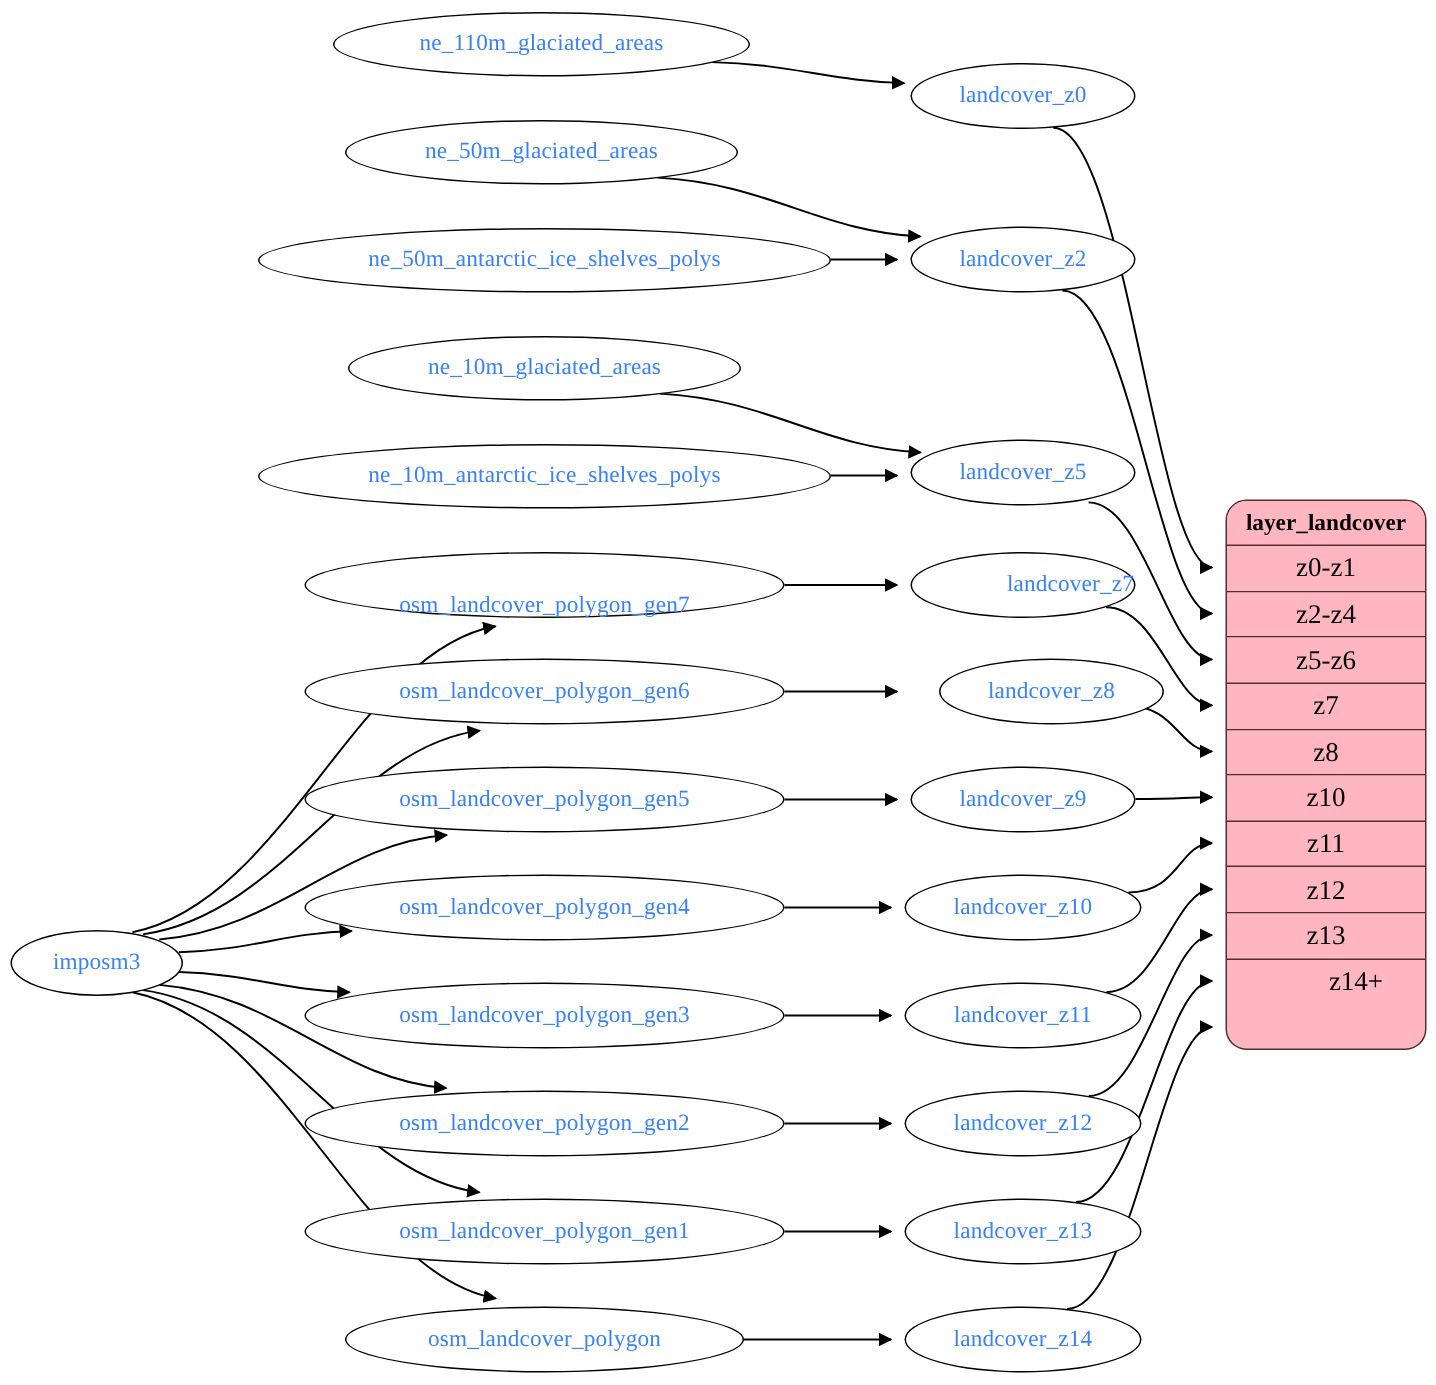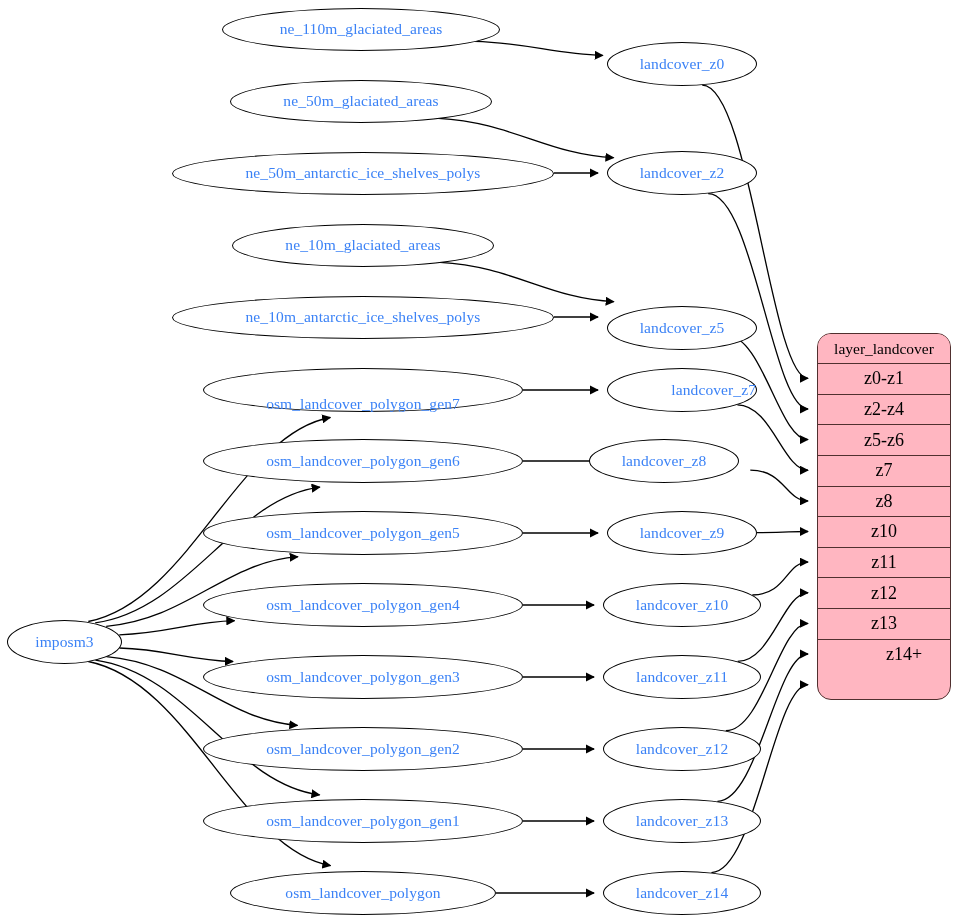--- a/index.html
+++ b/index.html
@@ -61,20 +61,21 @@
     font-size: 18px;
     background: #ffb6c1;
     border-bottom: 1.3px solid #50302f;
   }
   #record-node .rec-row:last-child {
     border-bottom: none;
     padding-left: 40px;
   }
   #record-node .rec-title {
     font-size: 15.5px;
+    font-weight: bold;
   }
 </style>
 </head>
 <body>
 
 <div id="canvas">
 
   <svg id="edges" viewBox="0 0 957 923" width="957" height="923">
     <defs>
       <marker id="arrow" viewBox="0 0 10 10" refX="9" refY="5" markerWidth="7" markerHeight="7" orient="auto-start-reverse">
@@ -159,27 +160,27 @@
       </div>
       <div class="node-ellipse" style="left: 230px; top: 871px; width: 266px; height: 44px;">
         <span class="label">osm_landcover_polygon</span>
       </div>
       <div class="node-ellipse" style="left: 607px; top: 42px; width: 150px; height: 44px;">
         <span class="label">landcover_z0</span>
       </div>
       <div class="node-ellipse" style="left: 607px; top: 151px; width: 150px; height: 44px;">
         <span class="label">landcover_z2</span>
       </div>
-      <div class="node-ellipse" style="left: 607px; top: 306px; width: 150px; height: 44px;">
+      <div class="node-ellipse" style="left: 607px; top: 293px; width: 150px; height: 44px;">
         <span class="label">landcover_z5</span>
       </div>
       <div class="node-ellipse" style="left: 607px; top: 368px; width: 150px; height: 44px; justify-content: flex-end;">
         <span class="label">landcover_z7</span>
       </div>
-      <div class="node-ellipse" style="left: 589px; top: 439px; width: 150px; height: 44px;">
+      <div class="node-ellipse" style="left: 626px; top: 439px; width: 150px; height: 44px;">
         <span class="label">landcover_z8</span>
       </div>
       <div class="node-ellipse" style="left: 607px; top: 511px; width: 150px; height: 44px;">
         <span class="label">landcover_z9</span>
       </div>
       <div class="node-ellipse" style="left: 603px; top: 583px; width: 158px; height: 44px;">
         <span class="label">landcover_z10</span>
       </div>
       <div class="node-ellipse" style="left: 603px; top: 655px; width: 158px; height: 44px;">
         <span class="label">landcover_z11</span>

